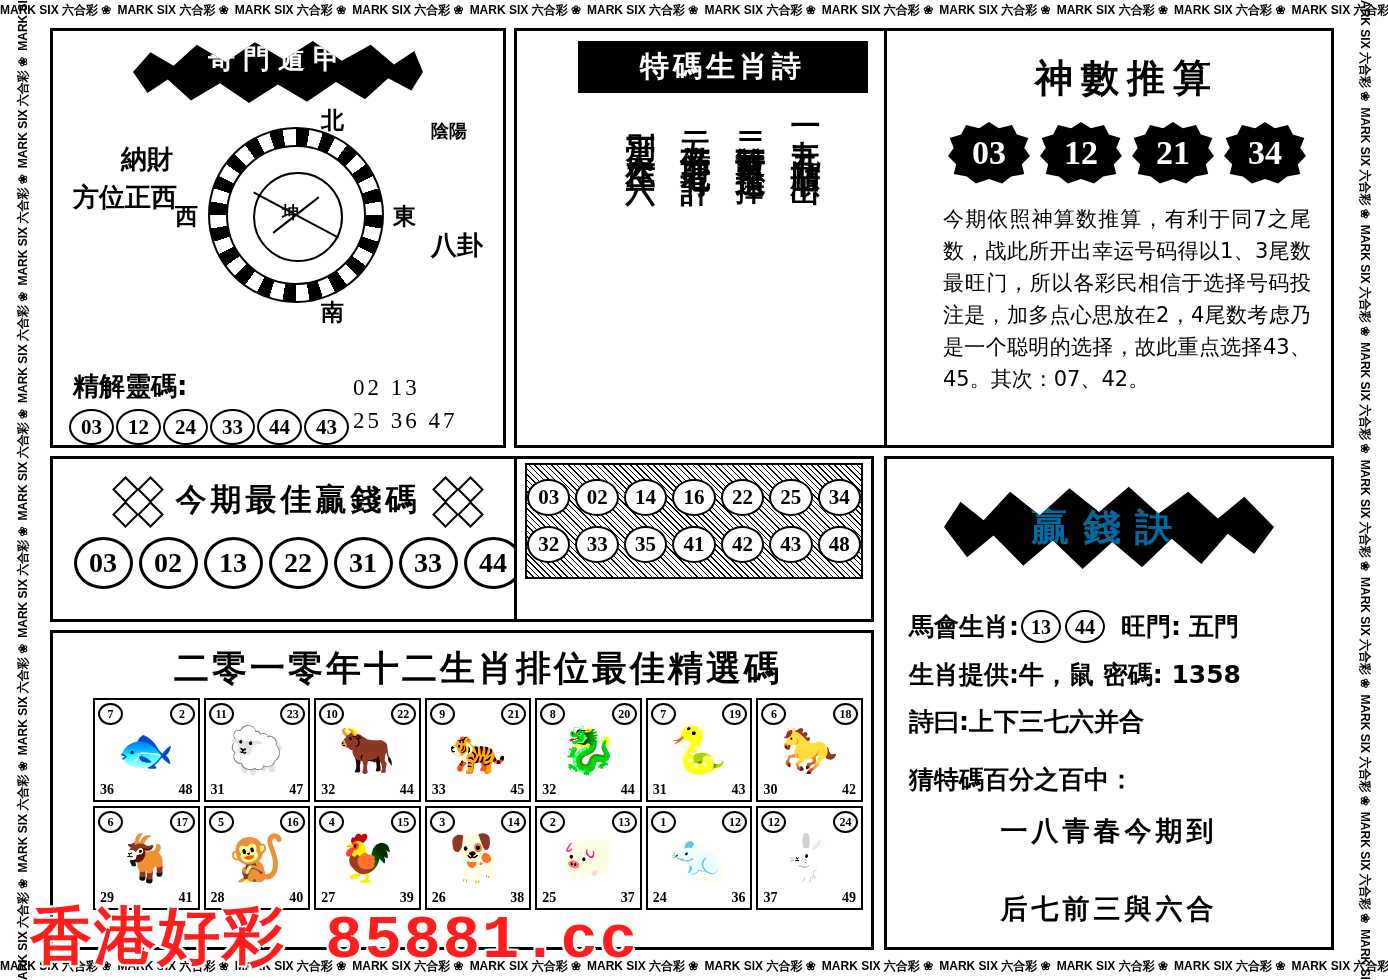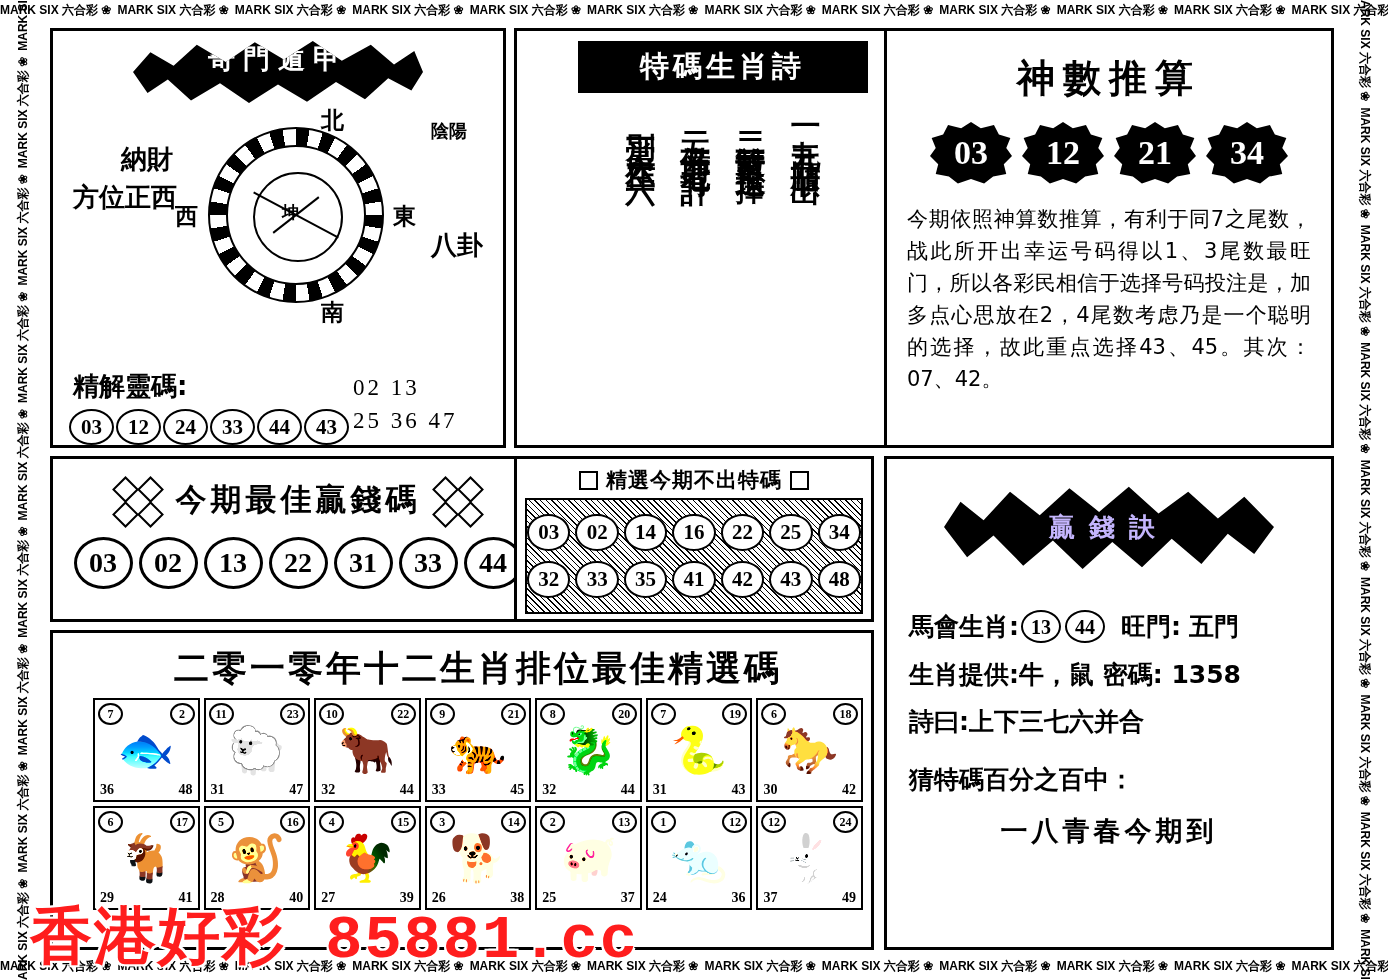--- a/index.html
+++ b/index.html
@@ -89,21 +89,21 @@
   }
   .bannerbar span{color:#fff;font-family:"DejaVu Sans",sans-serif;font-weight:bold;font-size:29px;letter-spacing:4px;}
   .vcols{display:flex;flex-direction:row-reverse;justify-content:center;gap:14px;margin-top:16px;}
   .vcol{
     writing-mode:vertical-rl;text-orientation:upright;
     font-family:"DejaVu Sans",sans-serif;font-weight:bold;font-size:30px;
     letter-spacing:7px;height:300px;
   }
 
   
-  #panelC{left:840px;top:4px;width:450px;height:420px;}
+  #panelC{left:840px;top:4px;width:450px;height:420px;padding-left:36px;}
   .c-title{text-align:center;font-family:"DejaVu Sans",sans-serif;font-weight:bold;font-size:38px;letter-spacing:8px;margin-top:22px;}
   .flowerrow{display:flex;justify-content:center;gap:10px;margin-top:18px;}
   .flower{
     width:82px;height:62px;background:#000;color:#fff;
     display:flex;align-items:center;justify-content:center;
     font-family:"Liberation Serif",serif;font-weight:bold;font-size:34px;
     clip-path:polygon(50% 0%,62% 10%,78% 5%,84% 20%,98% 26%,93% 42%,100% 55%,90% 68%,93% 84%,77% 88%,66% 99%,50% 92%,34% 99%,23% 88%,7% 84%,10% 68%,0% 55%,7% 42%,2% 26%,16% 20%,22% 5%,38% 10%);
   }
   .c-body{
     margin:20px 20px 0 20px;font-family:"DejaVu Sans",sans-serif;font-size:21px;line-height:1.52;
@@ -139,21 +139,21 @@
     font-family:"Liberation Serif",serif;font-weight:bold;font-size:21px;
   }
 
   
   #panelF{left:840px;top:432px;width:450px;height:494px;}
   .f-star{
     position:relative;width:330px;height:84px;margin:26px auto 0 auto;background:#000;
     display:flex;align-items:center;justify-content:center;
     clip-path:polygon(0% 50%,5% 20%,12% 42%,20% 8%,29% 36%,38% 4%,47% 32%,56% 2%,65% 34%,74% 8%,83% 40%,91% 14%,100% 50%,94% 82%,86% 58%,78% 94%,69% 64%,60% 98%,51% 68%,42% 100%,33% 66%,24% 96%,15% 60%,7% 86%);
   }
-  .f-star span{color:#c4b5fd;font-family:Liberation Mono, monospace;font-weight:bold;font-size:26px;letter-spacing:14px;}
+  .f-star span{color:#0369a1;font-family:Liberation Mono, monospace;font-weight:bold;font-size:38px;letter-spacing:14px;}
   .f-line{margin:0 22px;font-family:"DejaVu Sans",sans-serif;font-weight:bold;font-size:25px;line-height:1.9;display:flex;align-items:center;flex-wrap:wrap;}
   .f-ball{
     display:inline-flex;width:36px;height:29px;border:2px solid #000;border-radius:50%;
     align-items:center;justify-content:center;font-family:"Liberation Serif",serif;font-size:20px;margin:0 2px;
   }
   .f-center{text-align:center;font-family:"DejaVu Sans",sans-serif;font-weight:bold;font-size:27px;letter-spacing:4px;}
 
   
   #panelG{left:6px;top:606px;width:824px;height:320px;padding-left:32px;}
   .g-title{text-align:center;font-family:"DejaVu Sans",sans-serif;font-weight:bold;font-size:35px;letter-spacing:3px;margin-top:12px;}
@@ -269,25 +269,20 @@
         <div class="bigball">02</div>
         <div class="bigball">13</div>
         <div class="bigball">22</div>
         <div class="bigball">31</div>
         <div class="bigball">33</div>
         <div class="bigball">44</div>
       </div>
   </div>
 
   <div class="panel" id="panelE">
-    <div class="e-head">
-      <span class="sq"></span>
-      <span class="t">精選今期不出特碼</span>
-      <span class="sq"></span>
-    </div>
     <div class="e-box">
       <div class="e-row" id="ex-row1">
           <div class="sball">03</div>
           <div class="sball">02</div>
           <div class="sball">14</div>
           <div class="sball">16</div>
           <div class="sball">22</div>
           <div class="sball">25</div>
           <div class="sball">34</div>
         </div>
@@ -312,20 +307,21 @@
       <span>馬會生肖:</span>
       <span class="f-ball">13</span>
       <span class="f-ball">44</span>
       <span style="margin-left:14px;">旺門:</span>
       <span style="margin-left:8px;">五門</span>
     </div>
     <div class="f-line">生肖提供:牛，鼠 密碼: 1358</div>
     <div class="f-line">詩曰:上下三七六并合</div>
     <div class="f-line" style="margin-top:10px;">猜特碼百分之百中：</div>
     <div class="f-center" style="margin-top:10px;">一八青春今期到</div>
+    <div class="f-center" style="margin-top:42px;">后七前三與六合</div>
   </div>
 
   <div class="panel" id="panelG">
     <div class="g-title">二零一零年十二生肖排位最佳精選碼</div>
     <div class="g-grid" id="zodiac-grid">
         <div class="zcell">
           <div class="zmark tl">7</div>
           <div class="zmark tr">2</div>
           <div class="zart">🐟</div>
           <div class="znum bl">36</div>

